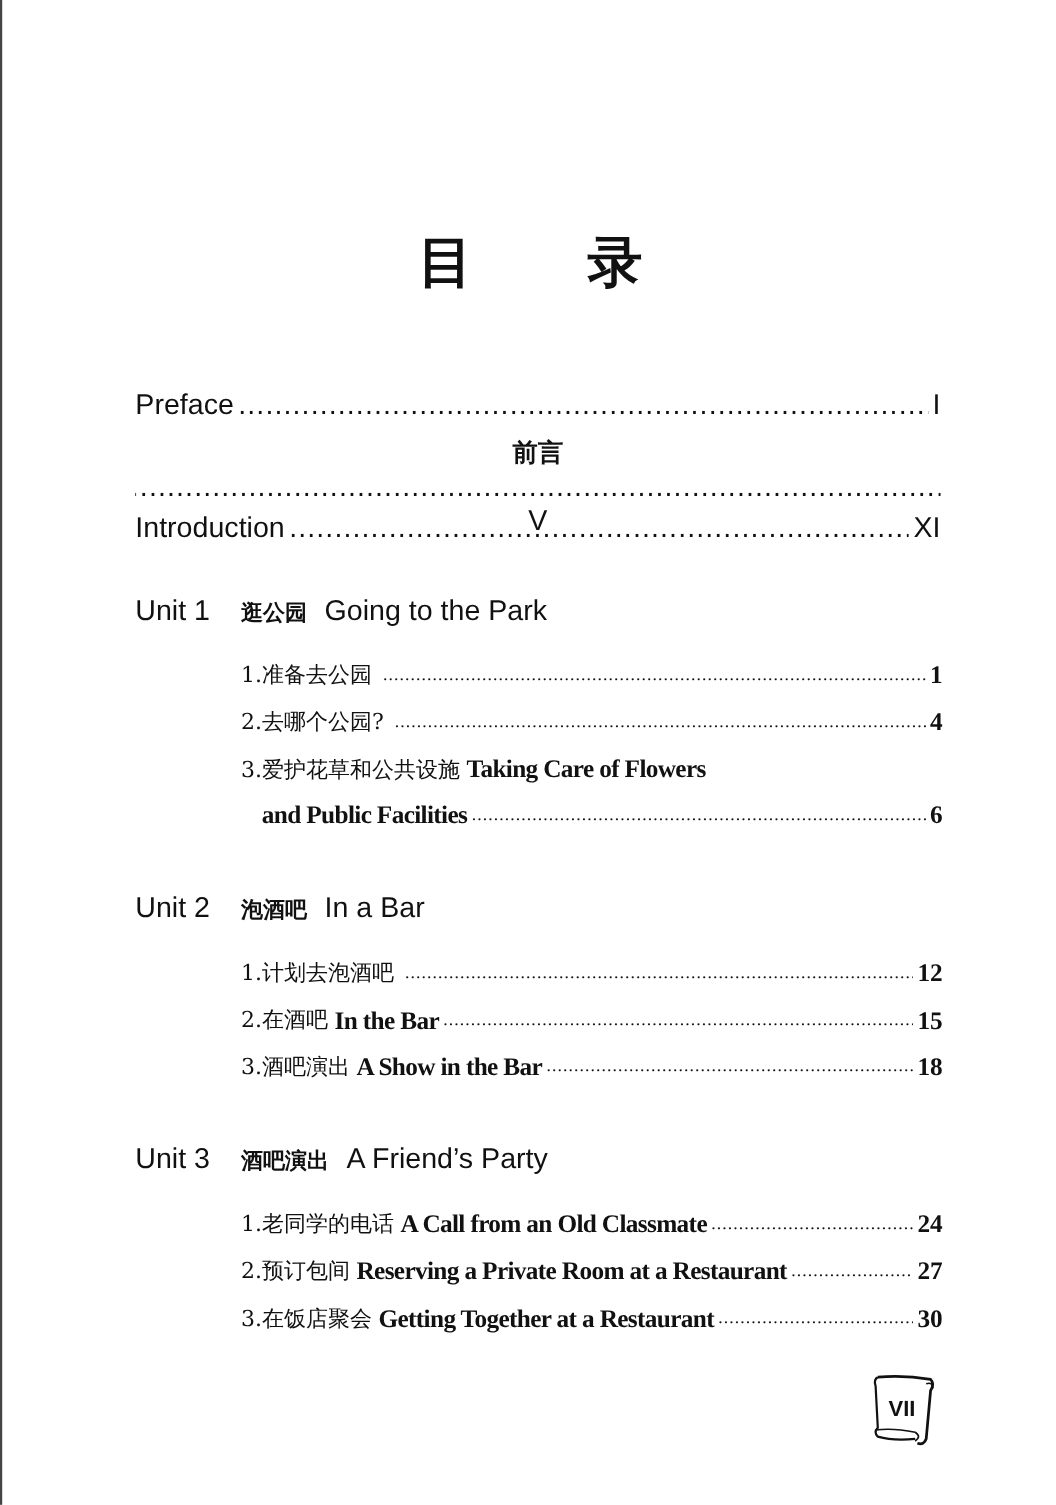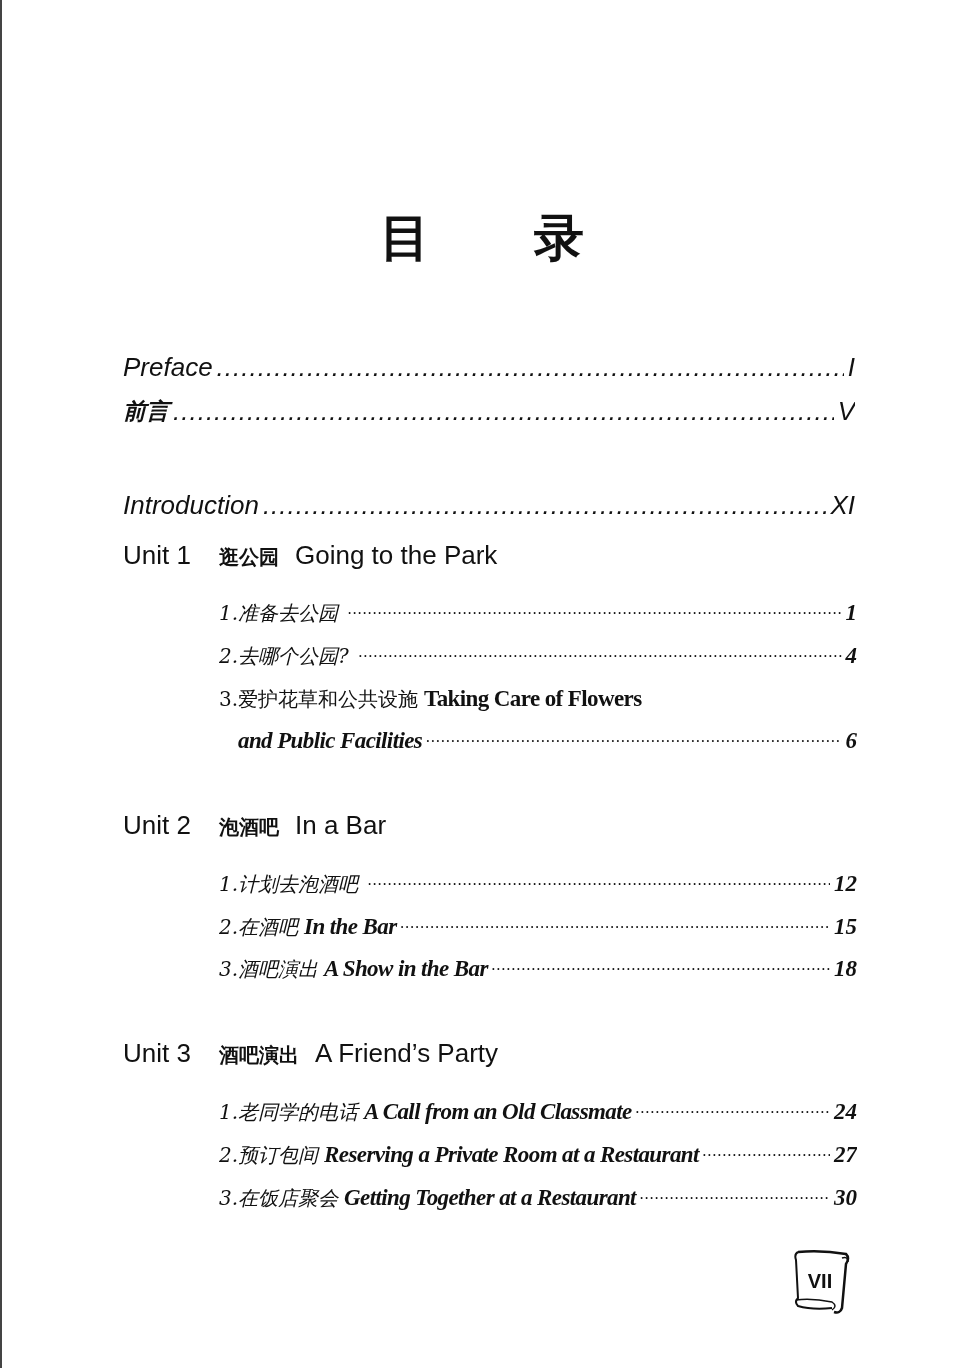--- a/index.html
+++ b/index.html
@@ -9,21 +9,21 @@
       border-left: 2px solid #444; box-sizing: border-box;
     }
     .title {
       position: absolute; top: 205px; left: 0; width: 960px; text-align: center;
       font-family: "DejaVu Serif", serif; font-weight: bold; font-size: 50px;
       letter-spacing: 0;
     }
     .title span { display: inline-block; margin: 0 52px; }
     .sans { font-family: "Liberation Sans", sans-serif; }
     .toc-row {
-      position: absolute; display: flex; align-items: flex-start; white-space: nowrap; overflow: hidden; font-style: italic;
+      position: absolute; display: flex; align-items: center; white-space: nowrap; overflow: hidden;
     }
     .toc-row .leader {
       flex: 1; overflow: hidden; margin: 0 4px; letter-spacing: 1px;
     }
     .toc-row .leader::after {
       content: "........................................................................................................................................................................................................................";
     }
     .top-row { left: 121px; width: 732px; font-size: 26px; }
     .unit-head { position: absolute; left: 121px; font-size: 26px; font-family: "Liberation Sans", sans-serif; white-space: nowrap; }
     .unit-head .num { display: inline-block; width: 96px; }
@@ -47,26 +47,26 @@
 
 <div class="title">
   <span>目</span><span>录</span>
 </div>
 
 <div class="toc-row top-row sans" style="top:352px;">
   <span>Preface</span>
   <span class="leader"></span>
   <span>I</span>
 </div>
-<div class="toc-row top-row sans" style="top:396px;">
+<div class="toc-row top-row sans" style="top:396px;flex-direction:column;">
   <span style="font-family:'DejaVu Sans',sans-serif;font-size:23px;font-weight:bold;">前言</span>
   <span class="leader"></span>
   <span>V</span>
 </div>
-<div class="toc-row top-row sans" style="top:490px;">
+<div class="toc-row top-row sans" style="top:464px;">
   <span>Introduction</span>
   <span class="leader"></span>
   <span>XI</span>
 </div>
 
 <div class="unit-head" style="top:540px;">
   <span class="num">Unit 1</span><span class="zh">逛公园</span><span>Going to the Park</span>
 </div>
 <div class="toc-row lesson" style="top:600px;">
   <span class="zh">1.准备去公园</span>

